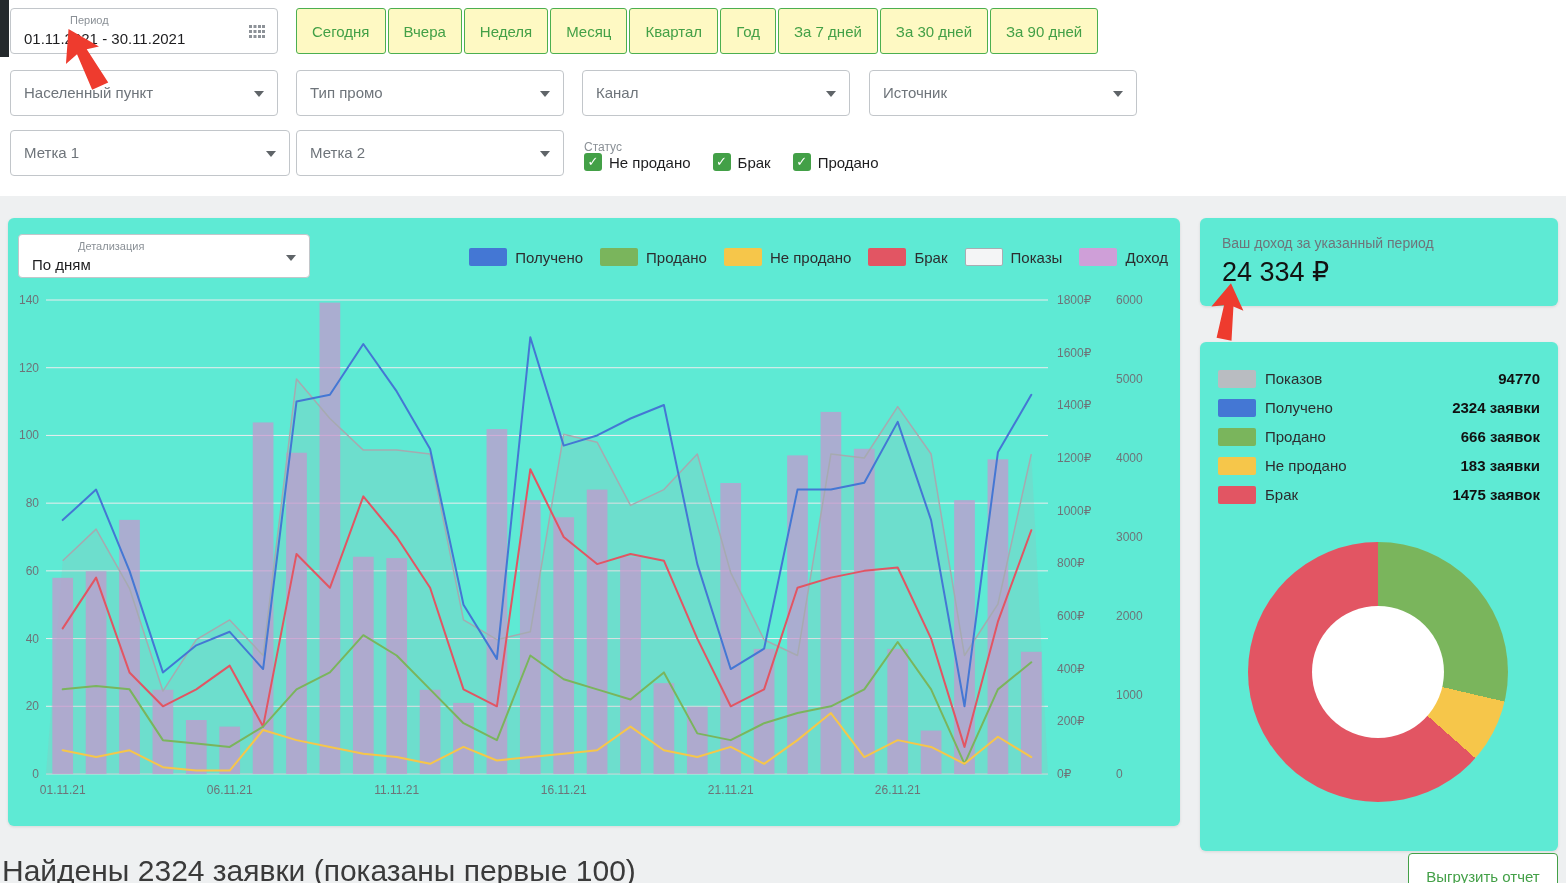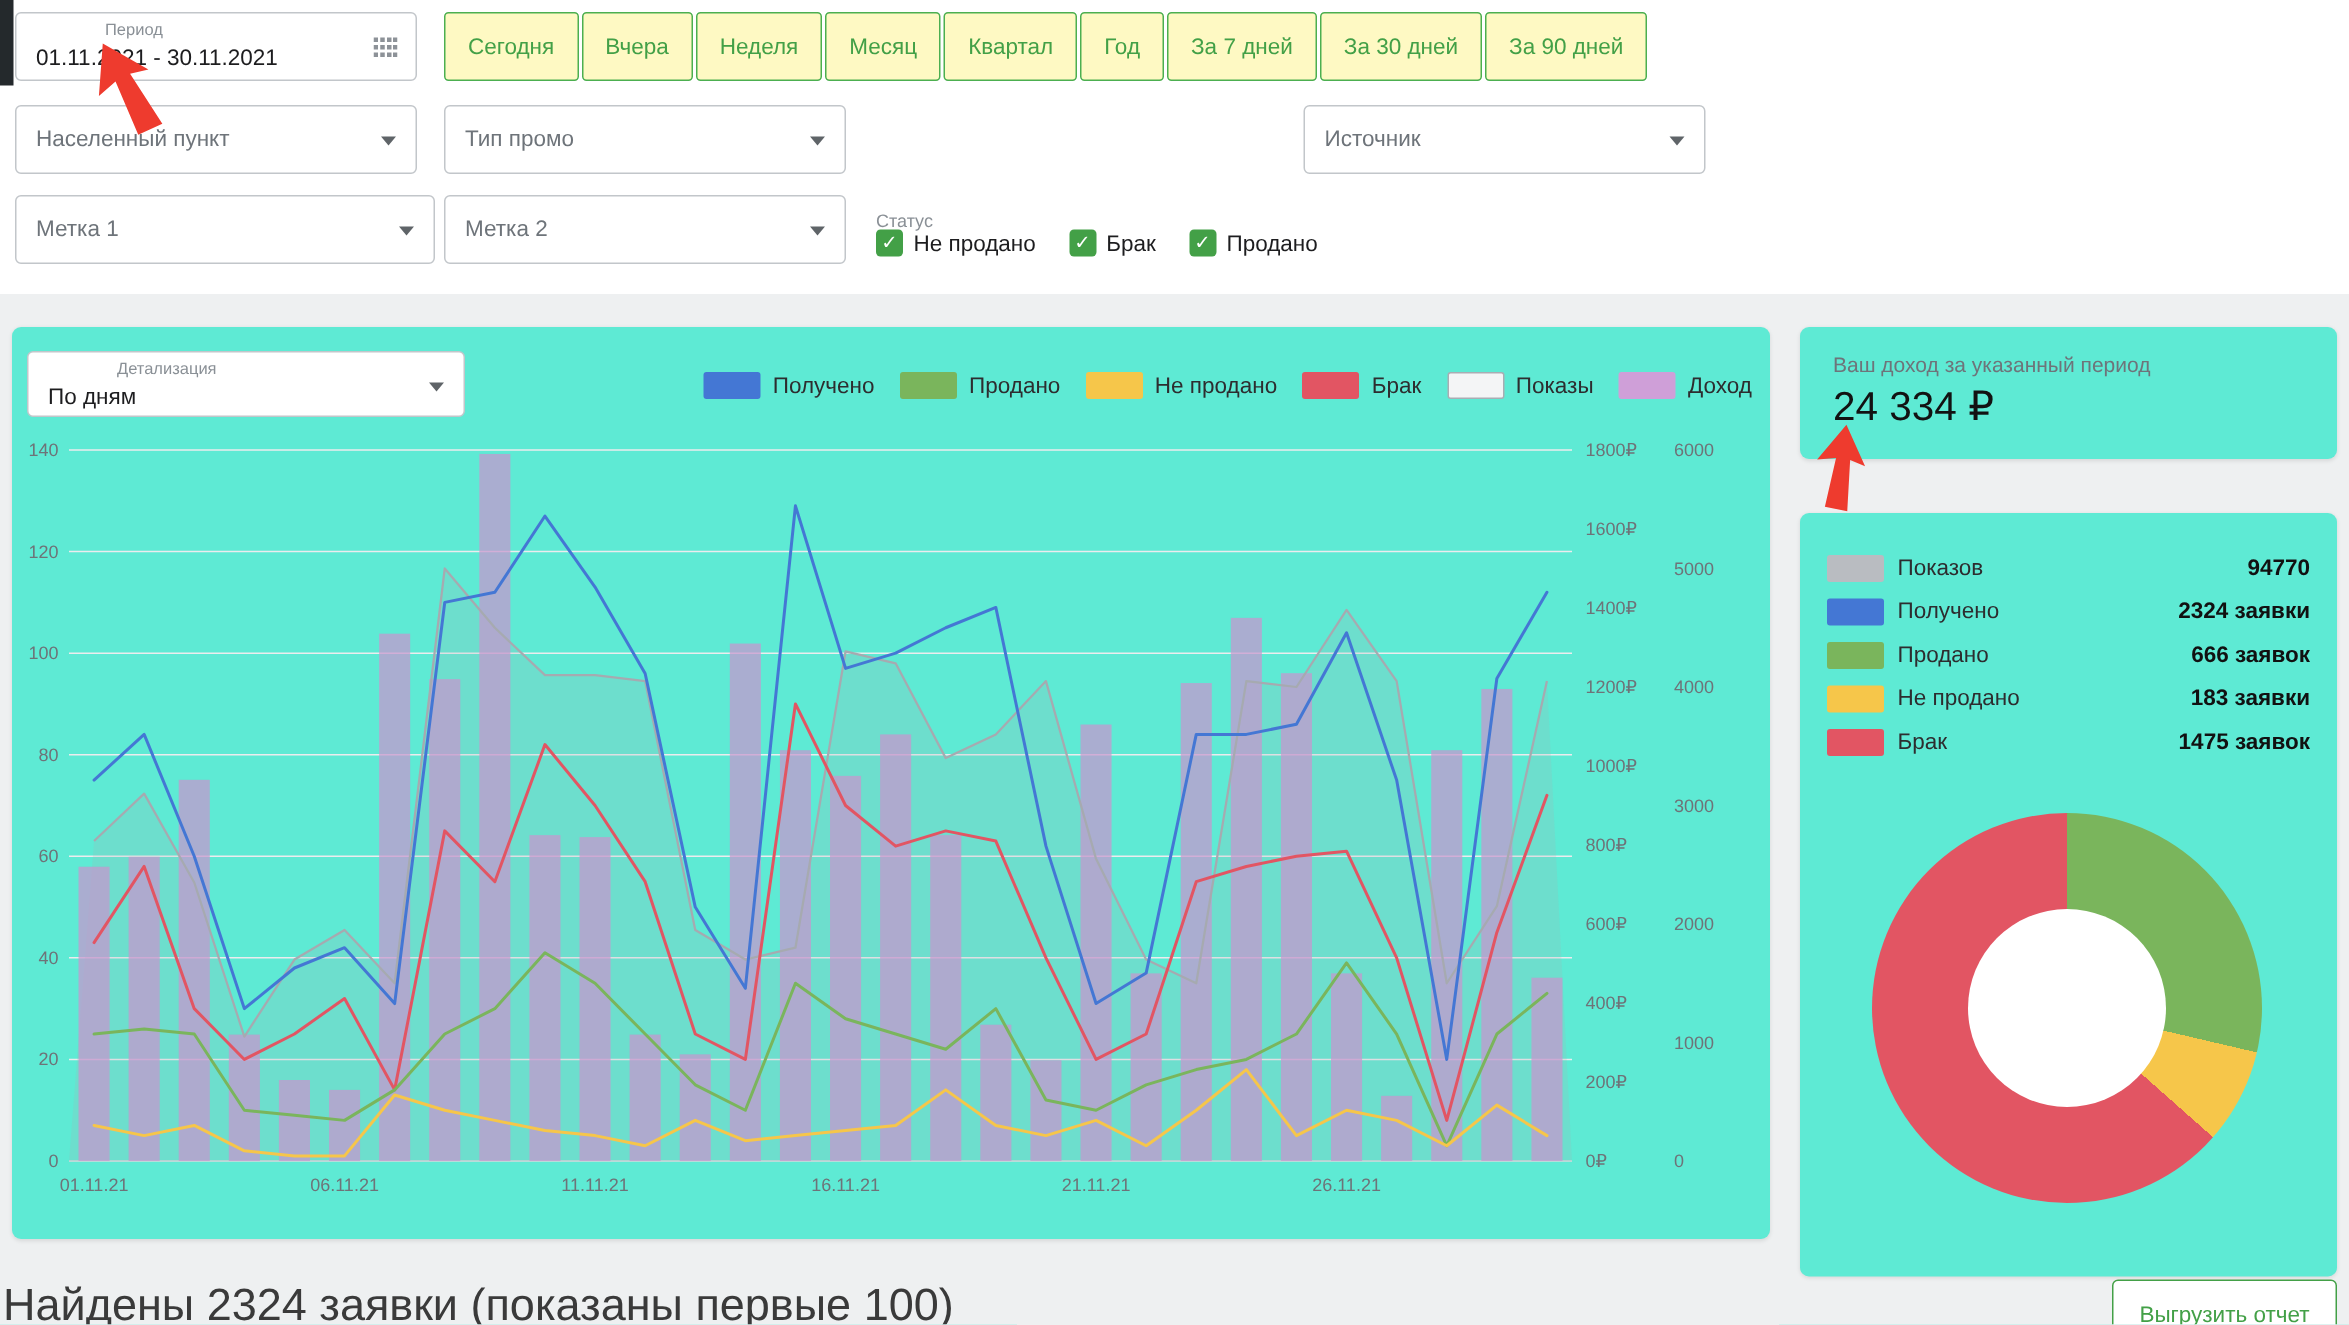--- a/index.html
+++ b/index.html
@@ -120,20 +120,24 @@
     <button class="qbtn">За 30 дней</button>
     <button class="qbtn">За 90 дней</button>
   </div>
 
   <div class="select" style="left:296px;top:70px;width:268px;height:46px;">
     <span class="ph">Тип промо</span>
     <span class="chev"></span>
   </div>
   <div class="select" style="left:10px;top:70px;width:268px;height:46px;">
     <span class="ph">Населенный пункт</span>
+    <span class="chev"></span>
+  </div>
+  <div class="select" style="left:582px;top:70px;width:268px;height:46px;">
+    <span class="ph">Канал</span>
     <span class="chev"></span>
   </div>
   <div class="select" style="left:869px;top:70px;width:268px;height:46px;text-align:center;">
     <span class="ph">Источник</span>
     <span class="chev"></span>
   </div>
 
   <div class="select" style="left:10px;top:130px;width:280px;height:46px;">
     <span class="ph">Метка 1</span>
     <span class="chev"></span>

